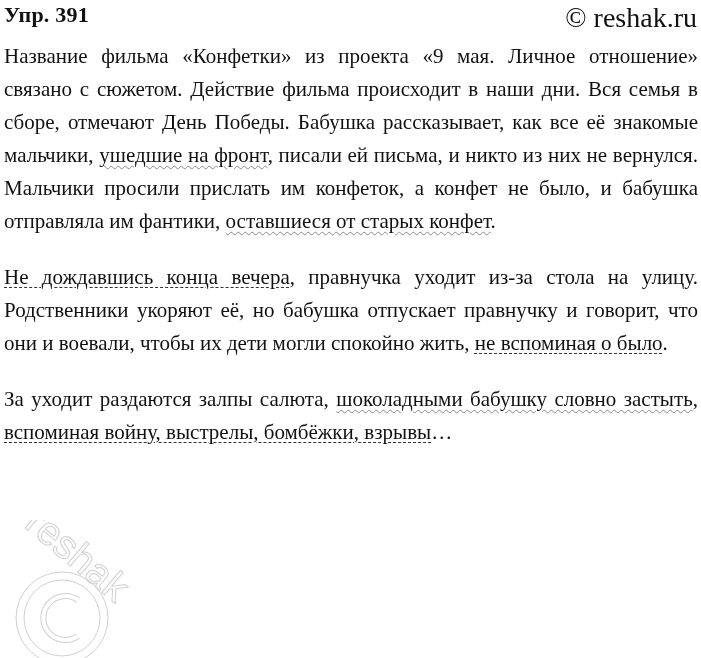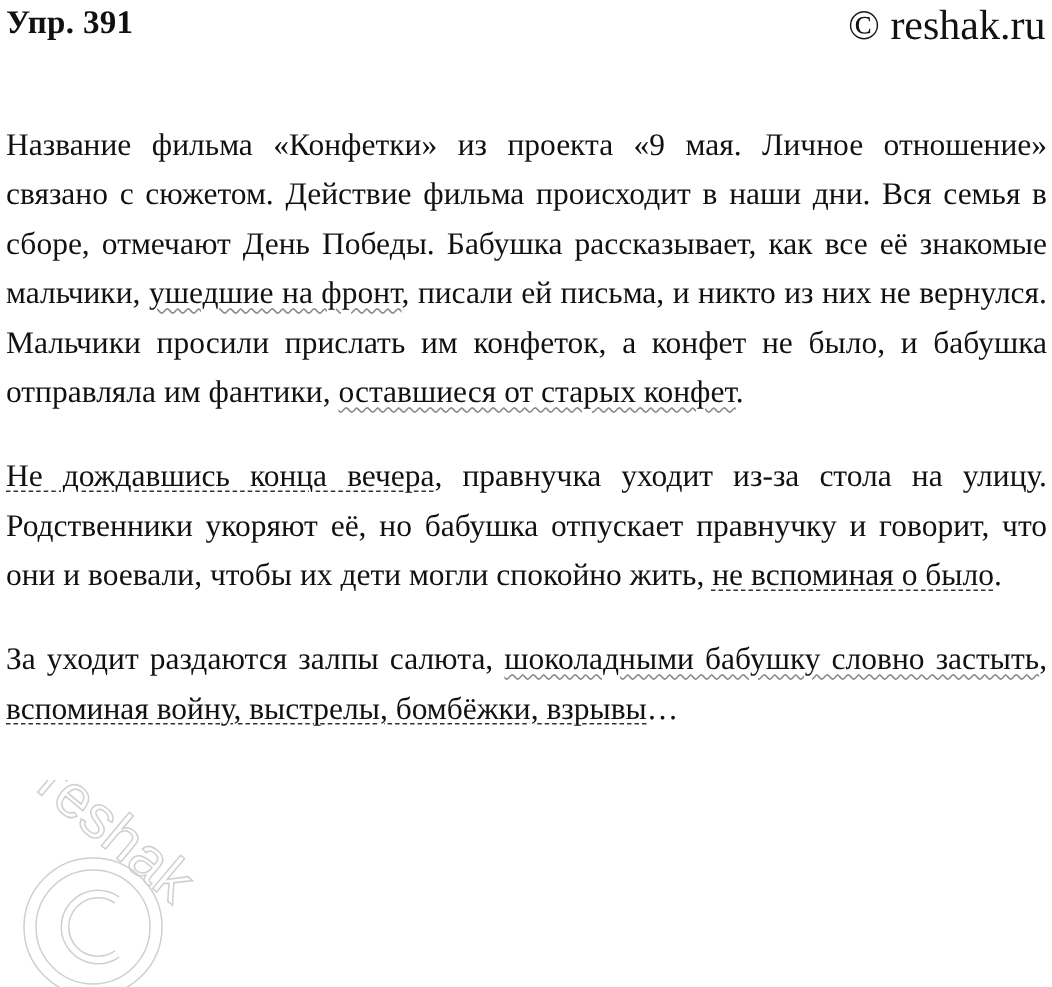--- a/index.html
+++ b/index.html
@@ -13,21 +13,21 @@
   }
   .title {
     position: absolute; left: 4px; top: 2px;
     font-weight: bold; font-size: 22px; letter-spacing: 0.2px; text-align: right;
   }
   .copyright {
     position: absolute; right: 4px; top: 2px;
     font-size: 28px;
   }
   .content {
-    position: absolute; left: 4px; top: 40px; width: 694px; margin-top: 40px;
+    position: absolute; left: 4px; top: 40px; width: 694px;
   }
   .para {
     margin: 0 0 23px 0;
     font-size: 21px; line-height: 33px;
     text-align: justify;
     text-align-last: left;
   }
   .wavy {
     text-decoration: underline wavy #8a8a8a;
     text-decoration-thickness: 1px;

